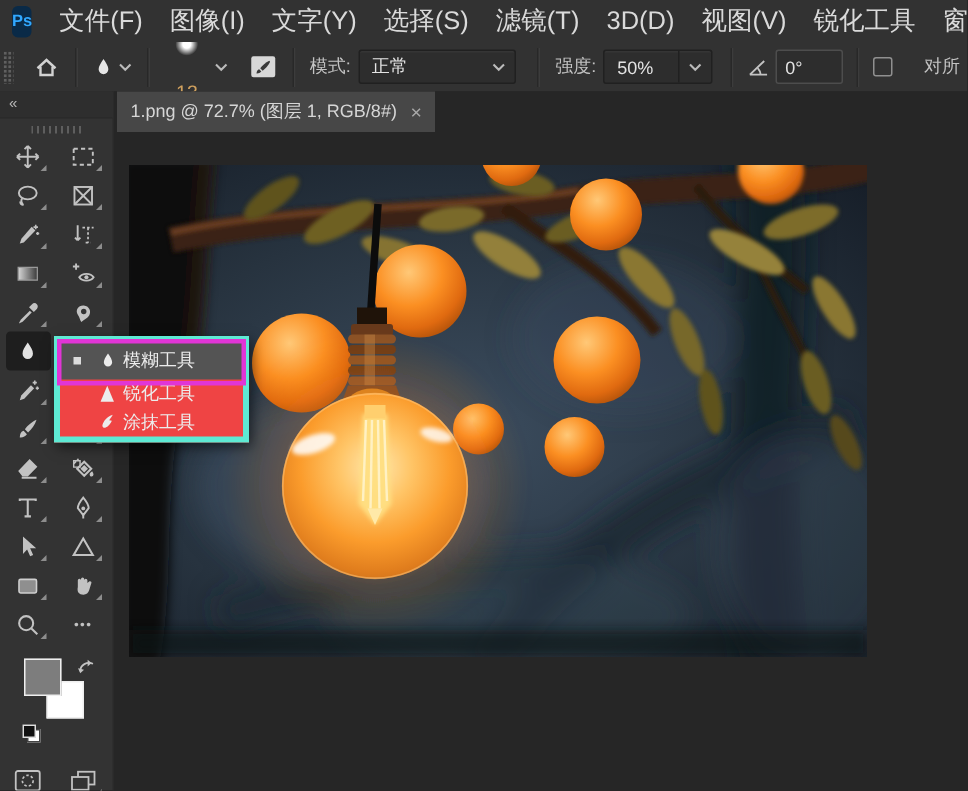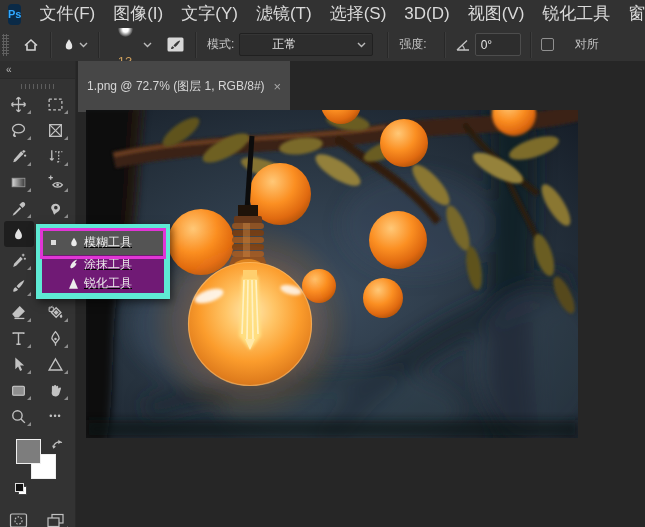--- a/index.html
+++ b/index.html
@@ -53,50 +53,50 @@
   .swatch.bg{left:31px;top:19px;background:#ffffff;z-index:1;}
   .mini-swatch{position:absolute;left:15px;top:48px;width:12px;height:12px;}
   .mini-swatch .w{position:absolute;right:0;bottom:0;width:7px;height:7px;background:#fff;border:1px solid #444;}
   .mini-swatch .b{position:absolute;left:0;top:0;width:7px;height:7px;background:#111;border:1px solid #ddd;z-index:2;}
   .swap{position:absolute;left:51px;top:3px;}
   .modes{grid-column:1 / span 2;width:74px;display:flex;justify-content:space-around;margin-top:10px;}
 
   
   .tabbar{position:absolute;left:76px;top:61px;width:569px;height:27px;background:#262626;}
   .tab{position:absolute;left:2px;top:0;height:27px;background:#474747;display:flex;align-items:center;
-    padding:12px 9px;gap:9px;}
+    padding:0 9px;gap:9px;}
   .tab-title{font-size:12px;color:#d6d6d6;white-space:nowrap;}
   .tab-close{font-size:13px;color:#a8a8a8;line-height:1;}
   .canvas-wrap{position:absolute;left:86px;top:110px;width:492px;height:328px;}
   .canvas-wrap svg{display:block;}
 
   
-  .flyout{position:absolute;left:36px;top:224px;width:122px;background:#701a75;border:6px solid #5eead4;
-    box-shadow:2px 3px 8px rgba(0,0,0,.55);z-index:50;text-decoration:underline;}
+  .flyout{position:absolute;left:36px;top:224px;width:122px;background:#ef4444;border:4px solid #5eead4;
+    box-shadow:2px 3px 8px rgba(0,0,0,.55);z-index:50;}
   .fly-row{height:19px;display:flex;align-items:center;color:#ececec;font-size:12px;}
   .fly-row.first{height:25px;background:#545454;}
   .fly-marker{width:5px;height:5px;background:#dcdcdc;margin:0 7px 0 9px;flex:none;}
   .fly-ic{width:21px;flex:none;display:flex;justify-content:center;}
   .fly-row:not(.first) .fly-ic{margin-left:21px;}
   .fly-label{white-space:nowrap;}
   .annotation{position:absolute;left:-2px;top:-2px;width:120px;height:25px;border:3px solid #e135d6;
     pointer-events:none;z-index:60;}
 </style>
 </head>
 <body>
 
 <div id="stage">
 
   <div class="menubar">
     <div class="ps-logo">Ps</div>
     <div class="menu-item">文件(F)</div>
     <div class="menu-item">图像(I)</div>
     <div class="menu-item">文字(Y)</div>
+    <div class="menu-item">选择(S)</div>
     <div class="menu-item">滤镜(T)</div>
-    <div class="menu-item">选择(S)</div>
     <div class="menu-item">3D(D)</div>
     <div class="menu-item">视图(V)</div>
     <div class="menu-item">锐化工具</div>
     <div class="menu-item">窗口(W)</div>
 
   </div>
 
   <div class="optionsbar">
     <div class="obar-grip"></div>
     <div class="tbtn" style="margin-left:8px;">
@@ -125,30 +125,38 @@
     </div>
     <div class="tbtn" style="margin-left:4px;">
       <svg width="19" height="19" viewBox="0 0 19 19">
         <rect x="1.5" y="2.5" width="16" height="14" rx="1.5" fill="#d8d8d8"></rect>
         <path d="M13.5 5.5c-2.4 1.2-4.8 3.4-6 5l1.6 1.6c1.7-1.2 3.8-3.6 5-6z" fill="#3a3a3a"></path>
         <path d="M6.8 11.2c-1.2.3-1.7 1.4-1.8 2.8 1.3.1 2.5-.4 3.2-1.3z" fill="#3a3a3a"></path>
       </svg>
     </div>
     <div class="sep"></div>
     <span class="optlabel">模式:</span>
-    <div class="dd" style="width:108px;padding-left:24px;">
+    <div class="dd" style="width:108px;">
       <span class="dd-val">正常</span>
       <span class="dd-arrow">
         <svg width="9" height="6" viewBox="0 0 9 6">
           <path d="M1 1l3.5 3.5L8 1" fill="none" stroke="#bbbbbb" stroke-width="1.4"></path>
         </svg>
       </span>
     </div>
     <div class="sep" style="margin-left:14px;"></div>
     <span class="optlabel">强度:</span>
+    <div class="dd combo-split" style="width:74px;">
+      <span class="dd-val">50%</span>
+      <span class="dd-arrow">
+        <svg width="9" height="6" viewBox="0 0 9 6">
+          <path d="M1 1l3.5 3.5L8 1" fill="none" stroke="#bbbbbb" stroke-width="1.4"></path>
+        </svg>
+      </span>
+    </div>
     <div class="sep" style="margin-left:12px;"></div>
     <svg width="16" height="14" viewBox="0 0 16 14" style="margin:0 4px;">
       <path d="M2 12 H14 M2 12 L12 2.5 M9.5 12 A7 7 0 0 0 7.6 7.6" fill="none" stroke="#c3c3c3" stroke-width="1.3"></path>
     </svg>
     <div class="numbox">0°</div>
     <div class="sep" style="margin-left:9px;"></div>
     <span class="checkbox"></span>
     <span class="optlabel" style="margin-left:16px;">对所</span>
   </div>
 
@@ -490,29 +498,29 @@
       <span class="fly-ic">
         <svg width="12" height="15" viewBox="0 0 16 16">
           <path d="M8 1.5C5.8 4.8 4.3 7 4.3 9.4a3.7 3.7 0 0 0 7.4 0C11.7 7 10.2 4.8 8 1.5z" fill="#ececec"></path>
         </svg>
       </span>
       <span class="fly-label">模糊工具</span>
     </div>
     <div class="fly-row">
       <span class="fly-ic">
         <svg width="13" height="13" viewBox="0 0 16 16">
-          <path d="M12.5 1.8C8.4 3 5.3 6.2 4.1 10c-.5 1.7 1 3.1 2.6 2.4 2.2-1 4.2-3.3 5.1-5.6l-2.2-.5c1.1-1.6 2.1-2.8 2.9-4.5z" fill="#ececec"></path>
+          <path d="M8 1.5 L13.5 14.5 H2.5 Z" fill="#ececec"></path>
         </svg>
       </span>
-      <span class="fly-label">涂抹工具</span>
+      <span class="fly-label">锐化工具</span>
     </div>
     <div class="fly-row">
       <span class="fly-ic">
         <svg width="13" height="13" viewBox="0 0 16 16">
-          <path d="M8 1.5 L13.5 14.5 H2.5 Z" fill="#ececec"></path>
+          <path d="M12.5 1.8C8.4 3 5.3 6.2 4.1 10c-.5 1.7 1 3.1 2.6 2.4 2.2-1 4.2-3.3 5.1-5.6l-2.2-.5c1.1-1.6 2.1-2.8 2.9-4.5z" fill="#ececec"></path>
         </svg>
       </span>
-      <span class="fly-label">锐化工具</span>
+      <span class="fly-label">涂抹工具</span>
     </div>
     <div class="annotation"></div>
   </div>
 
 </div>
 
 </body></html>

